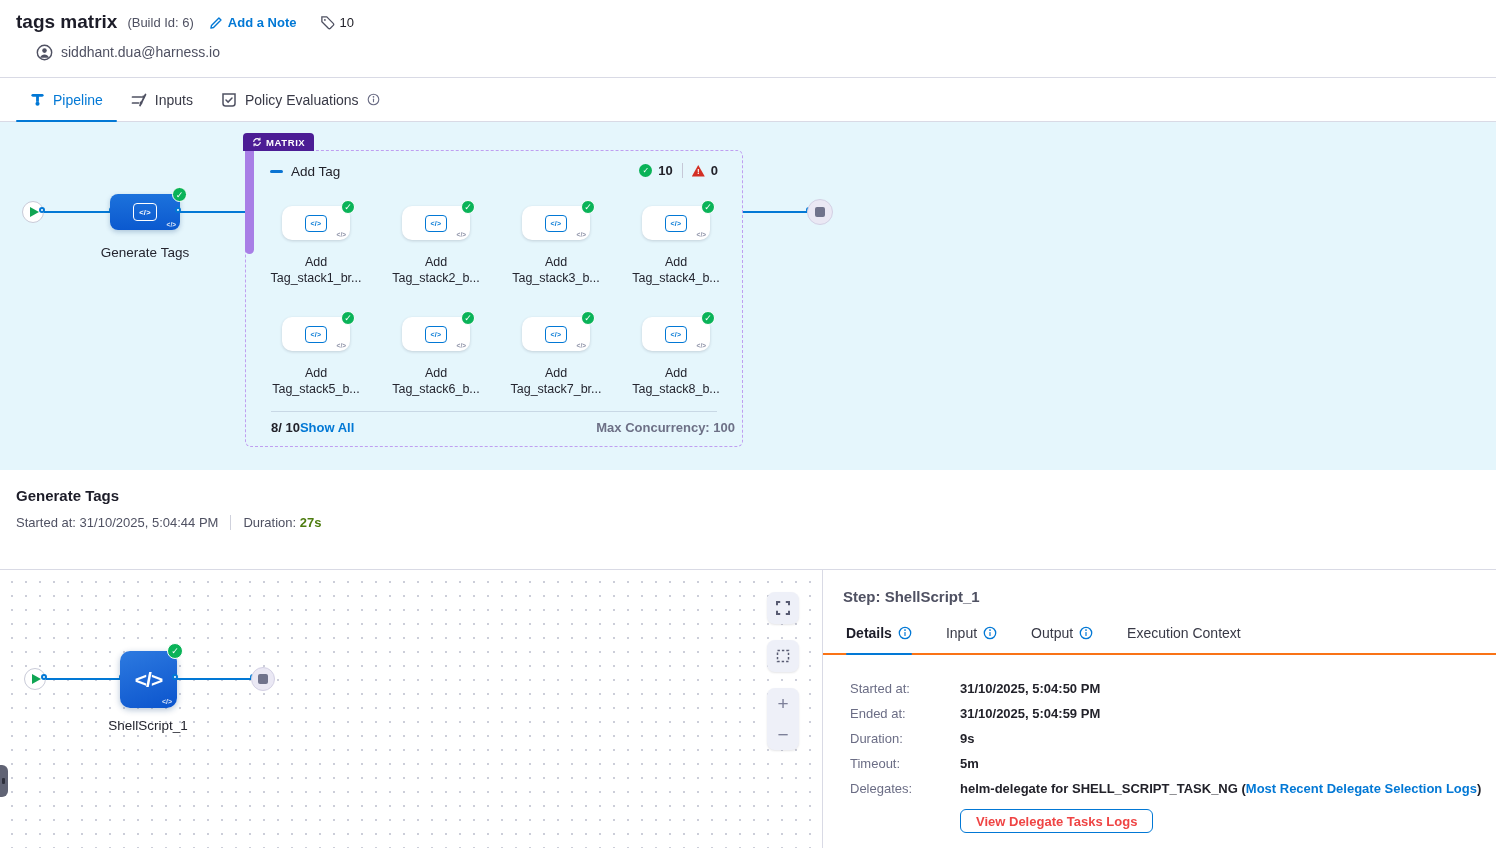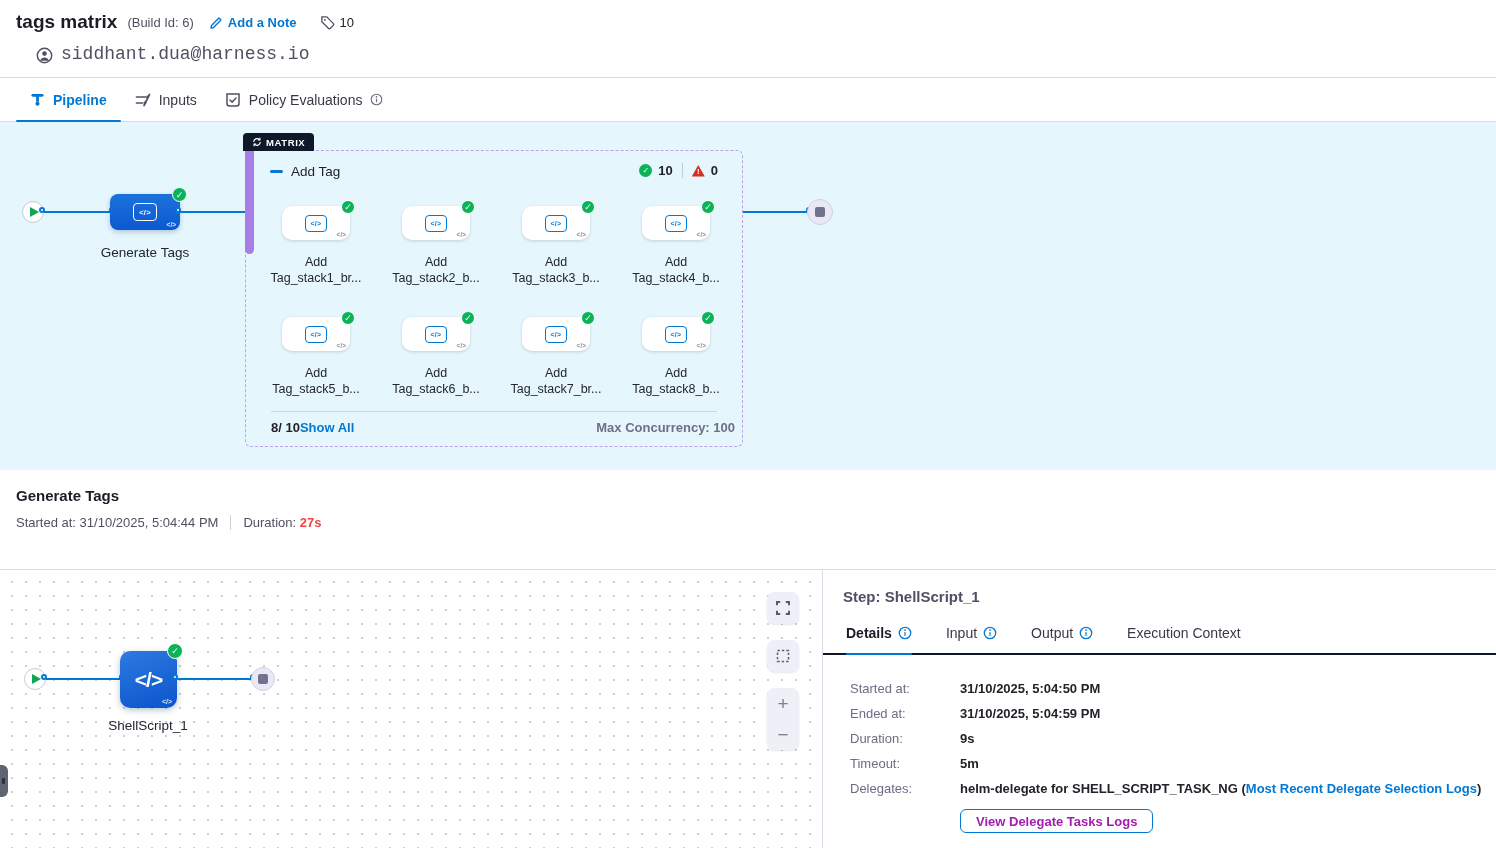--- a/index.html
+++ b/index.html
@@ -7,26 +7,26 @@
   body { font-family:"Liberation Sans","DejaVu Sans",sans-serif; background:#fff; color:#22222a; position:relative; }
   .app { width:1496px; height:848px; display:flex; flex-direction:column; }
 
   
   .topbar { height:78px; padding:8px 16px 0 16px; border-bottom:1px solid #d9dae5; background:#fff; flex:0 0 auto; }
   .title-row { display:flex; align-items:center; gap:10px; height:28px; }
   .title-row h1 { font-size:19px; font-weight:700; color:#1c1c28; }
   .buildid { font-size:13px; color:#4f5162; }
   .addnote { display:inline-flex; align-items:center; gap:5px; color:#0278d5; font-size:13px; font-weight:700; cursor:pointer; margin-left:6px; text-decoration:none; }
   .tagcount { display:inline-flex; align-items:center; gap:4px; font-size:13px; color:#22222a; margin-left:14px; }
-  .email-row { display:flex; align-items:flex-end; gap:8px; margin:8px 0 0 20px; font-size:18px; color:#4f5162;font-family:Liberation Mono, monospace; }
+  .email-row { display:flex; align-items:flex-start; gap:8px; margin:8px 0 0 20px; font-size:14px; color:#4f5162; }
 
   
   .tabsbar { height:44px; display:flex; align-items:stretch; padding-left:16px; border-bottom:1px solid #d9dae5; background:#fff; flex:0 0 auto; }
   .tab { display:flex; align-items:center; gap:8px; font-size:14px; color:#383946; padding:0 14px; position:relative; cursor:pointer; }
-  .tab.active { color:#0278d5; font-weight:700; }
+  .tab.active { color:#0278d5; font-weight:400; }
   .tab.active::after { content:""; position:absolute; left:0; right:0; bottom:-1px; height:2.5px; background:#0278d5; border-radius:2px; }
   .tab .ginfo { color:#6b6d85; }
 
   
   .graph { height:348px; background:#e5f6fc; position:relative; flex:0 0 auto; }
   .circ-node { position:absolute; border-radius:50%; background:#fff; border:1.5px solid #c9cbd8; display:flex; align-items:center; justify-content:center; }
   .play { width:0; height:0; border-left:9px solid #10a553; border-top:5.5px solid transparent; border-bottom:5.5px solid transparent; margin-left:2px; }
   .endcirc { background:#eae8f4; border-color:#d3d0e4; }
   .stopsq { width:10px; height:10px; background:#70738c; border-radius:2px; }
   .edge { position:absolute; height:2px; background:#0278d5; }
@@ -36,21 +36,21 @@
   .check { position:absolute; width:15px; height:15px; border-radius:50%; background:#0ab358; border:1.5px solid #fff; color:#fff; font-size:9px; font-weight:700; display:flex; align-items:center; justify-content:center; top:-7px; right:-7px; }
   .check::after { content:"\2713"; }
   .tagico { display:flex; align-items:center; justify-content:center; border:1.6px solid #fff; border-radius:4px; width:24px; height:18px; color:#fff; font-size:7.5px; font-weight:700; letter-spacing:.3px; }
   .tagico::after { content:"</>"; }
   .tagico.blue { border-color:#0278d5; color:#0278d5; width:22px; height:17px; font-size:7px; }
   .minicode { position:absolute; right:4px; bottom:2px; font-size:6.5px; font-weight:700; color:rgba(255,255,255,.85); }
   .minicode::after { content:"</>"; }
   .minicode.gray { color:#8f93a8; }
   .nodelabel { position:absolute; text-align:center; font-size:13.5px; color:#24252f; }
 
-  .matrix-badge { position:absolute; left:243px; top:11px; height:18px; background:#0f172a; color:#fff; border-radius:4px 4px 0 0; display:flex; align-items:center; gap:4px; padding:0 9px; font-size:9.5px; font-weight:700; letter-spacing:.6px; z-index:3; }
+  .matrix-badge { position:absolute; left:243px; top:11px; height:18px; background:#4c1d95; color:#fff; border-radius:4px 4px 0 0; display:flex; align-items:center; gap:4px; padding:0 9px; font-size:9.5px; font-weight:700; letter-spacing:.6px; z-index:3; }
   .matrix-bar { position:absolute; left:245px; top:20px; width:9px; height:112px; background:#a87ee6; border-radius:0 0 8px 8px; z-index:2; }
   .matrix-box { position:absolute; left:245px; top:28px; width:498px; height:297px; border:1.5px dashed #bf9ff0; border-radius:6px; z-index:1; }
   .mhead-label { position:absolute; left:45px; top:13px; font-size:13.5px; color:#22222a;text-align:right; }
   .collapse-minus { position:absolute; left:24px; top:19px; width:13px; height:2.5px; background:#0b74d2; border-radius:2px; cursor:pointer; }
   .mcounts { position:absolute; right:24px; top:12px; display:flex; align-items:center; gap:6px; font-size:13px; font-weight:700; color:#22222a; }
   .mcounts .vdiv { width:1px; height:15px; background:#c6c8d7; margin:0 3px; }
   .chk-ico { width:13px; height:13px; border-radius:50%; background:#0ab358; color:#fff; font-size:8px; font-weight:700; display:flex; align-items:center; justify-content:center; }
   .chk-ico::after { content:"\2713"; }
   .warn-ico { width:13px; height:12px; clip-path:polygon(50% 4%,100% 100%,0 100%); background:#d32f24; color:#fff; font-size:8px; font-weight:700; display:flex; align-items:flex-end; justify-content:center; }
   .warn-ico::after { content:"!"; line-height:10px; }
@@ -61,49 +61,49 @@
   .mfoot { position:absolute; left:25px; right:7px; top:269px; display:flex; align-items:center; font-size:13px; }
   .mfoot .cnt { font-weight:700; color:#22222a; }
   .mfoot .showall { color:#0278d5; font-weight:700; cursor:pointer; }
   .mfoot .maxc { margin-left:auto; font-weight:700; color:#6d7086; }
 
   
   .stepinfo { height:100px; padding:17px 16px; background:#fff; border-bottom:1px solid #d9dae5; flex:0 0 auto; }
   .stepinfo h2 { font-size:15px; font-weight:700; color:#1c1c28; margin-bottom:11px; }
   .meta-row { display:flex; align-items:center; gap:12px; font-size:13px; color:#4f5162; }
   .meta-row .vdiv { width:1px; height:15px; background:#cfd1dc; }
-  .meta-row b { color:#ef4444; }
+  .meta-row b { color:#4d7c0f; }
 
   
   .bottom { flex:1 1 auto; display:flex; min-height:0; }
   .canvas { width:822px; position:relative; background-color:#fff;
             background-image:radial-gradient(circle,#ccced9 1px,transparent 1.3px);
             background-size:14px 14px; background-position:5px 5px; }
   .shellnode { position:absolute; left:120px; top:81px; width:57px; height:57px; border-radius:10px; background:linear-gradient(160deg,#2d7ae0,#0b54cd); box-shadow:0 2px 6px rgba(11,60,120,.3); display:flex; align-items:center; justify-content:center; cursor:pointer; }
   .shellglyph { color:#fff; font-size:21px; font-weight:700; letter-spacing:-1px; }
   .shellglyph::after { content:"</>"; }
   .ctrlbtn { position:absolute; left:767px; width:32px; height:32px; background:#eef0f8; border-radius:8px; display:flex; align-items:center; justify-content:center; cursor:pointer; box-shadow:0 1px 2px rgba(40,41,61,.12); }
   .zoomctrl { position:absolute; left:767px; top:118px; width:32px; height:62px; background:#eef0f8; border-radius:8px; display:flex; flex-direction:column; box-shadow:0 1px 2px rgba(40,41,61,.12); }
   .zoomctrl span { flex:1; display:flex; align-items:center; justify-content:center; font-size:19px; color:#7d8099; cursor:pointer; }
   .edge-handle { position:absolute; left:0; top:195px; width:8px; height:32px; background:#606374; border-radius:0 6px 6px 0; cursor:pointer; }
   .edge-handle::after { content:""; position:absolute; left:2px; top:13px; width:3px; height:6px; background:#2d2f3b; border-radius:1px; }
 
   
   .panel { flex:1; border-left:1px solid #d9dae5; background:#fff; padding-top:18px; min-width:0; }
   .panel h3 { font-size:15px; font-weight:700; color:#4f5162; padding-left:20px; }
-  .ptabs { display:flex; gap:34px; margin-top:20px; padding-left:23px; border-bottom:2px solid #0f172a; }
+  .ptabs { display:flex; gap:34px; margin-top:20px; padding-left:23px; border-bottom:2px solid #f97316; }
   .ptab { display:flex; align-items:center; gap:6px; font-size:14px; color:#383946; padding-bottom:12px; position:relative; cursor:pointer; }
   .ptab.active { font-weight:700; color:#1c1c28; }
   .ptab.active::after { content:""; position:absolute; left:0; right:0; bottom:-2px; height:2.5px; background:#0278d5; border-radius:2px; }
   .ptab .binfo { color:#0278d5; }
   .fields { display:grid; grid-template-columns:110px auto; row-gap:10px; margin:26px 0 0 27px; font-size:13px; line-height:15px; }
   .flabel { color:#6b6d85; }
   .fvalue { color:#22222a; font-weight:700; }
   .fvalue .dlink { color:#0278d5; cursor:pointer; }
-  .logsbtn { grid-column:2; justify-self:start; margin-top:3px; height:24px; padding:0 15px; background:#fff; border:1.5px solid #0278d5; border-radius:6px; color:#a21caf; font-size:13px; font-weight:700; font-family:inherit; cursor:pointer; }
+  .logsbtn { grid-column:2; justify-self:start; margin-top:3px; height:24px; padding:0 15px; background:#fff; border:1.5px solid #0278d5; border-radius:6px; color:#ef4444; font-size:13px; font-weight:700; font-family:inherit; cursor:pointer; }
 
   svg.ico { display:block; }
   .ginfo, .binfo { display:block; }
 </style>
 </head>
 <body>
 
 <div class="app">
 
   <header class="topbar">

